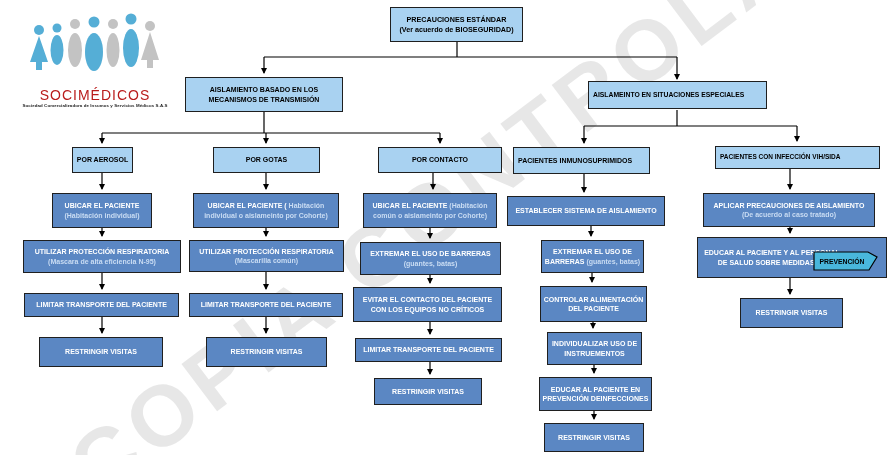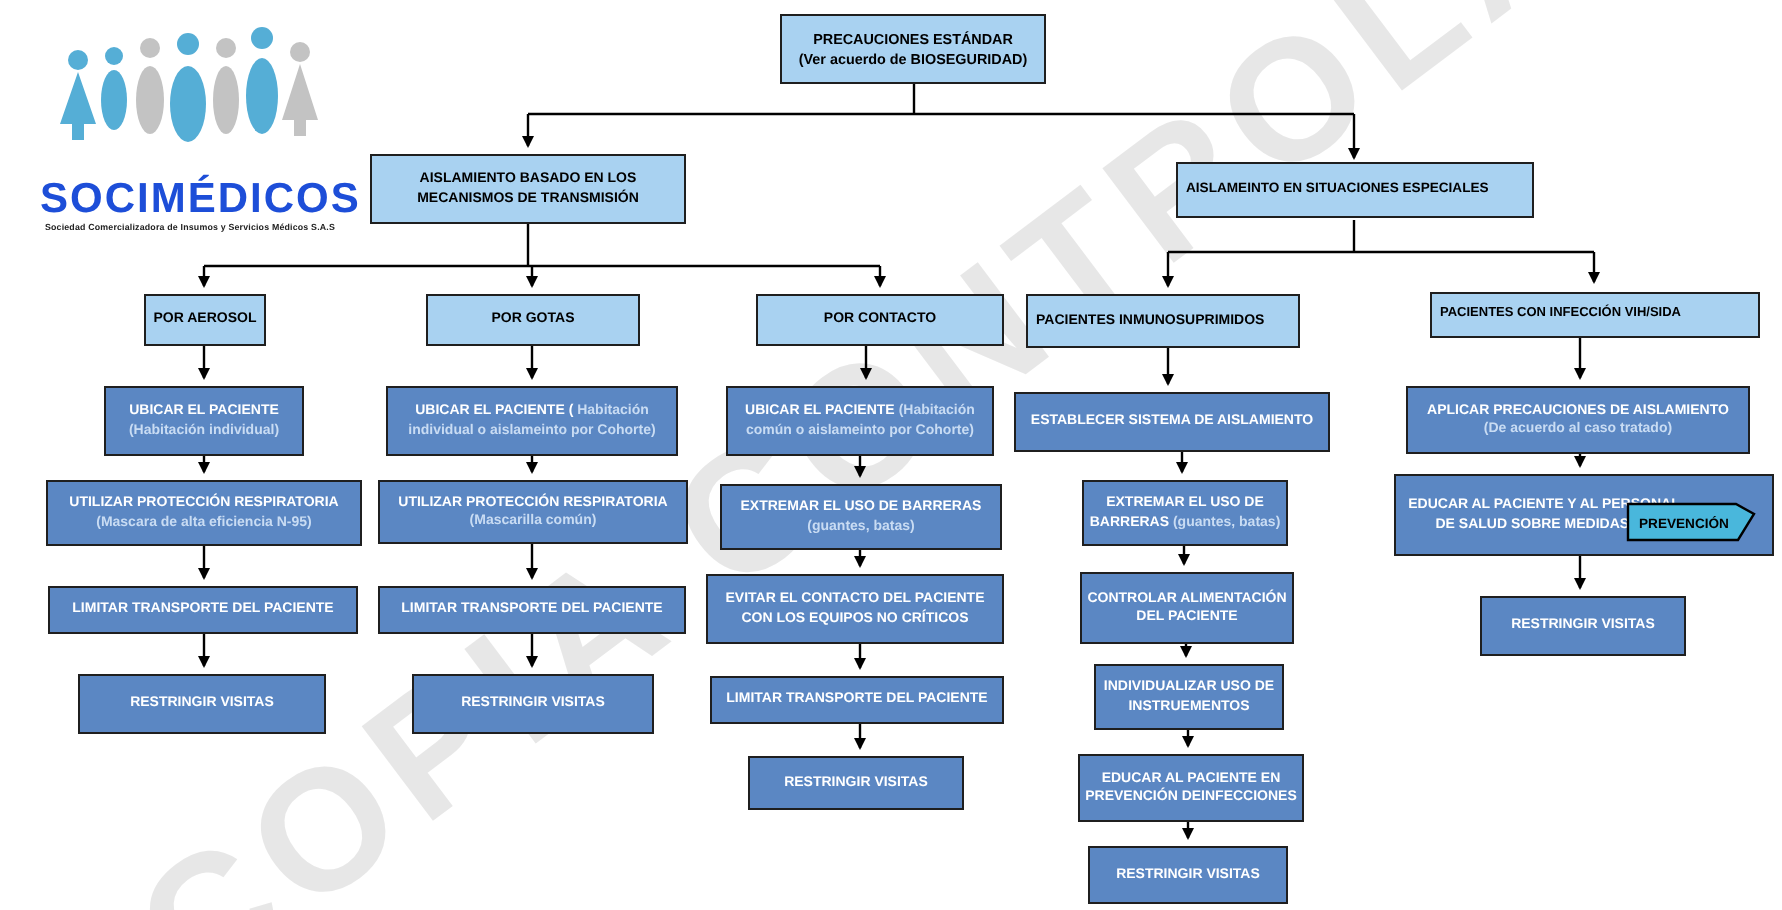--- a/index.html
+++ b/index.html
@@ -15,21 +15,21 @@
   .box .txt{width:100%;}
   .light{background:#a9d2f1;color:#000;font-size:7px;}
   .action{background:#5b87c3;color:#fff;font-size:7px;}
   .action .sub{color:#c9dcf3;}
   .block{display:block;}
   .al{text-align:left;}
   .al .txt{padding-left:2px;}
   .root{font-size:7.2px;}
   
   .logo{position:absolute;left:20px;top:12px;width:150px;z-index:2;text-align:center;}
-  .logo-name{font-size:21px;font-weight:700;color:#1d4ed8;letter-spacing:1px;line-height:1;}
+  .logo-name{font-size:14px;font-weight:400;color:#b91c1c;letter-spacing:1px;line-height:1;}
   .logo-tag{font-size:4.4px;font-weight:bold;color:#222;margin-top:1px;letter-spacing:0.1px;}
   
   .flag{position:absolute;z-index:3;}
 </style>
 </head>
 <body>
 
 <div id="stage">
 
   <div class="watermark">COPIA CONTROLADA</div>

